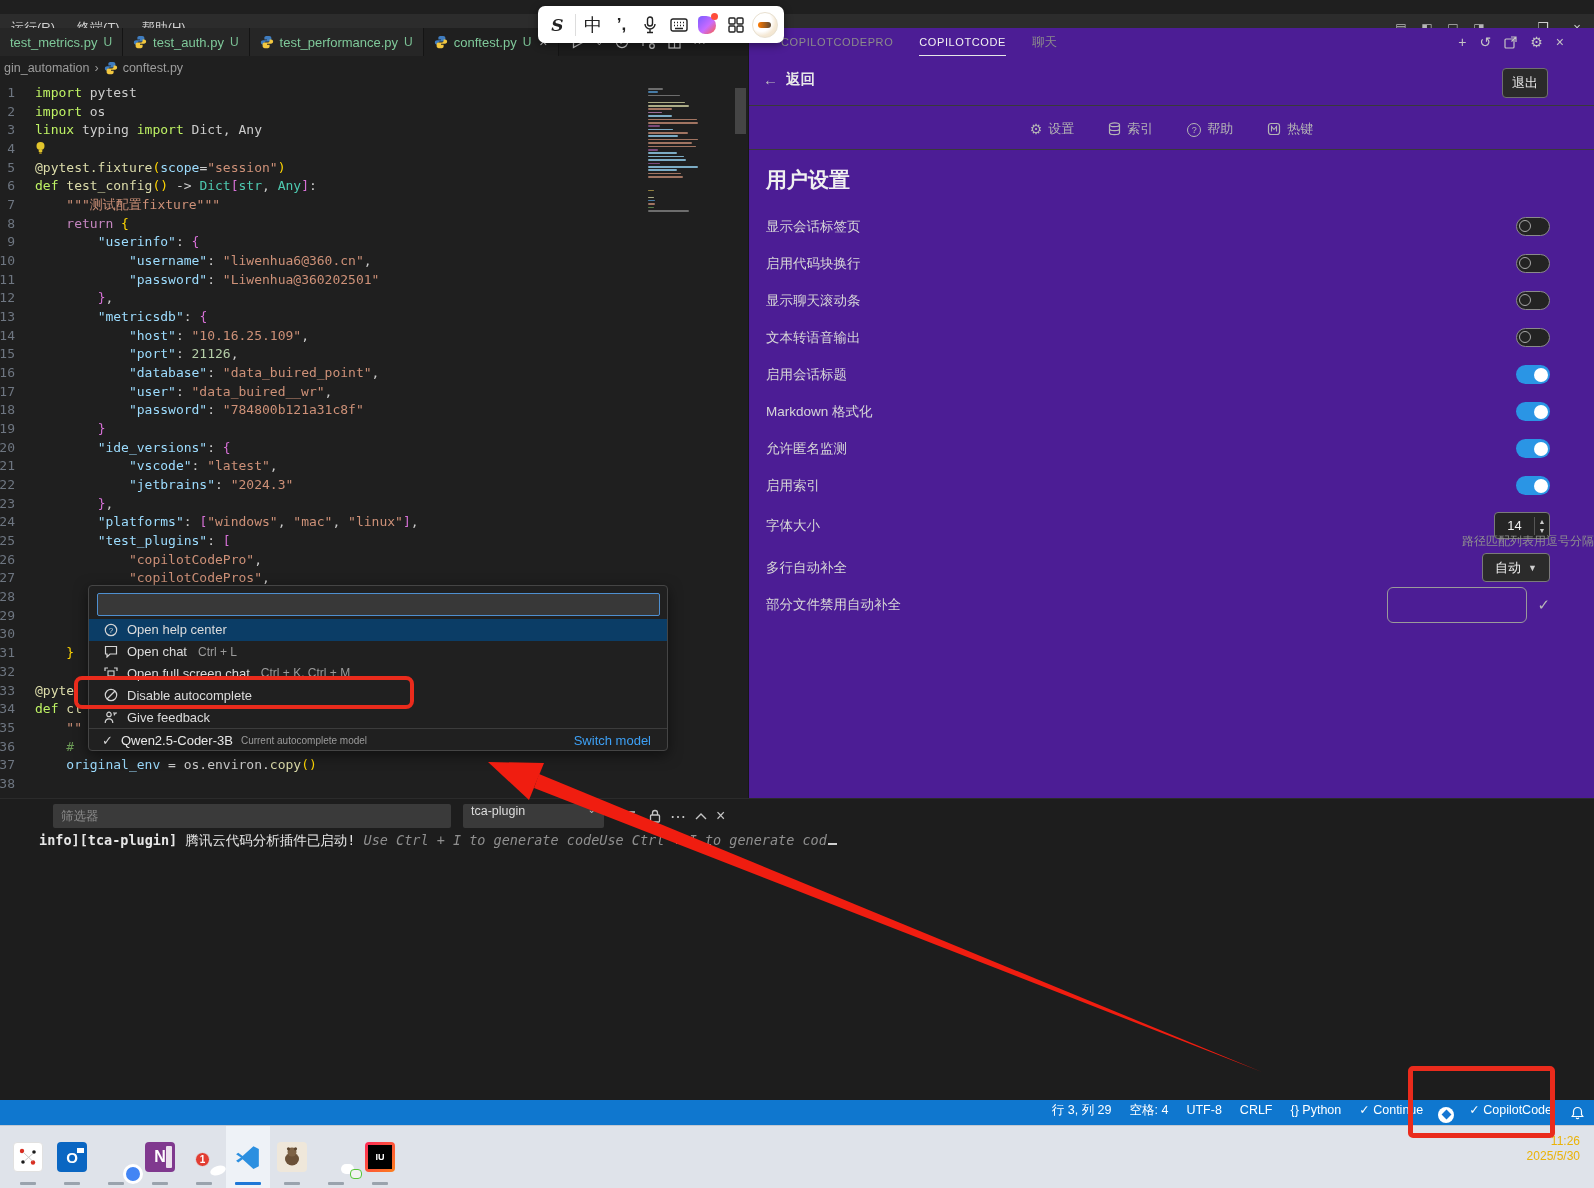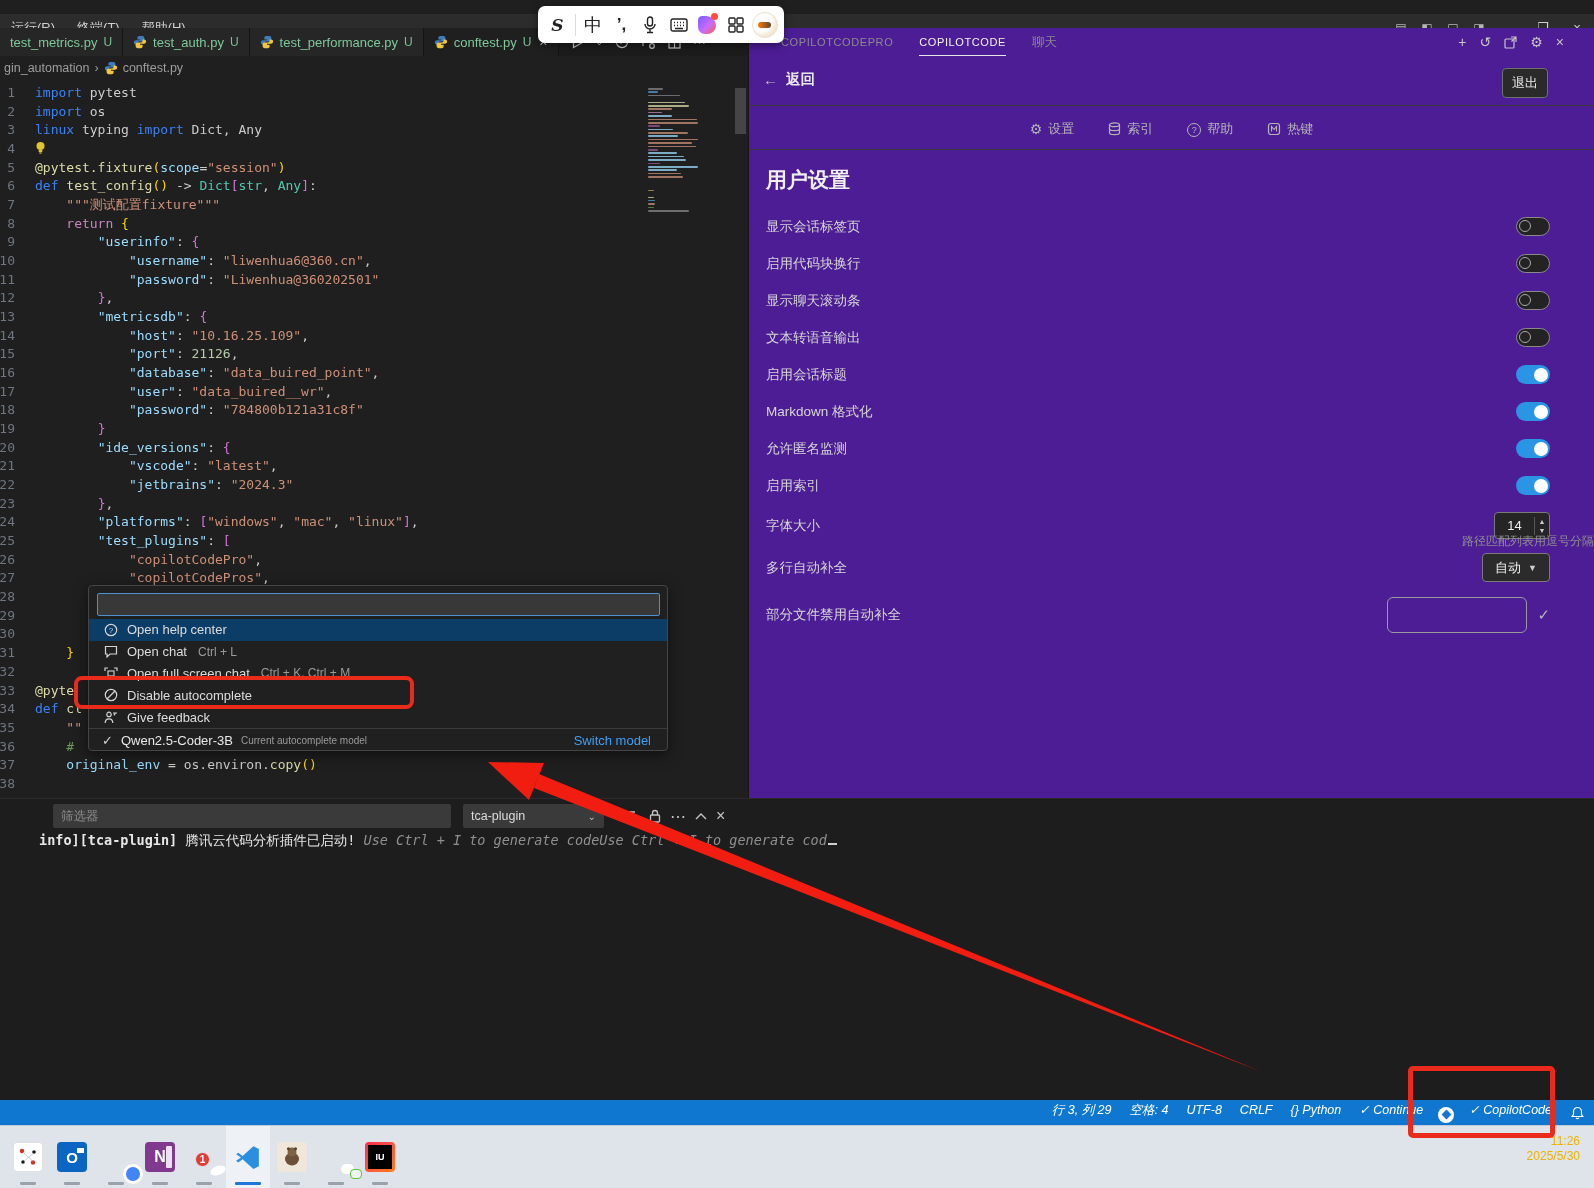--- a/index.html
+++ b/index.html
@@ -39,34 +39,34 @@
   
   .breadcrumb{left:0;top:56px;width:748px;height:24px;background:#1f1f1f;display:flex;align-items:center;
     font-size:12.5px;color:#9d9d9d;padding-left:4px;gap:5px;}
 
   
   .editor{left:0;top:80px;width:748px;height:718px;background:#1f1f1f;overflow:hidden;}
   .codewrap{position:absolute;left:0;top:4px;}
   .code-line{display:flex;height:18.68px;line-height:18.68px;font-family:"DejaVu Sans Mono",monospace;font-size:13px;}
   .ln{flex:0 0 16px;width:16px;overflow:hidden;direction:rtl;color:#6e7681;padding-right:1px;}
   .lc{white-space:pre;padding-left:19px;color:#ccc;}
-  .tk-kb{color:#3b82f6}.tk-k{color:#c586c0}.tk-s{color:#ce9178}.tk-p{color:#9cdcfe}
+  .tk-kb{color:#bef264}.tk-k{color:#c586c0}.tk-s{color:#ce9178}.tk-p{color:#9cdcfe}
   .tk-n{color:#b5cea8}.tk-c{color:#6a9955}.tk-f{color:#dcdcaa}.tk-t{color:#4ec9b0}
   .tk-w{color:#cccccc}.tk-b1{color:#ffd602}.tk-b2{color:#d670d6}
   .minimap{position:absolute;left:648px;top:8px;width:54px;}
   .minimap .mrow{height:1.6px;margin-bottom:1.8px;border-radius:1px;opacity:.75;}
   .sb-thumb{position:absolute;left:735px;top:8px;width:11px;height:46px;background:rgba(170,170,170,.28);}
 
   
   .terminal{left:0;top:798px;width:1594px;height:302px;background:#1d1d1d;border-top:1px solid #2b2b2b;}
   .t-toolbar{position:absolute;left:0;top:5px;width:748px;height:26px;display:flex;align-items:center;padding-left:8px;}
   .t-filter{position:absolute;left:53px;top:0;width:398px;height:24px;background:#3a3a3a;border-radius:2px;
     display:flex;align-items:center;padding-left:8px;font-size:12.5px;color:#8f8f8f;}
   .t-select{position:absolute;left:463px;top:0;width:141px;height:24px;background:#3a3a3a;border-radius:2px;
-    display:flex;align-items:center;justify-content:space-between;padding:0 8px;font-size:12.5px;color:#ddd;}
+    display:flex;justify-content:space-between;padding:0 8px;font-size:12.5px;color:#ddd;}
   .t-icons{position:absolute;left:625px;top:0;height:24px;display:flex;align-items:center;gap:9px;color:#c5c5c5;}
   .t-out{position:absolute;left:2px;top:33px;width:1590px;white-space:nowrap;overflow:hidden;
     font-family:"DejaVu Sans Mono",monospace;font-size:13.5px;color:#e6e6e6;}
   .t-out .pre{font-weight:bold;margin-left:37px;}
   .t-out .hint{font-style:italic;color:#8f8f8f;}
   .t-cursor{display:inline-block;width:9px;height:2px;background:#cfcfcf;vertical-align:baseline;margin-left:1px;}
 
   
   .rpanel{left:748px;top:28px;width:846px;height:770px;background:#4c1d95;border-left:1px solid #171717;}
   .rp-tabs{position:absolute;left:0;top:0;width:100%;height:28px;display:flex;align-items:center;gap:26px;padding-left:32px;}
@@ -112,21 +112,21 @@
   .ctx-item .mi{width:17px;display:flex;justify-content:center;color:#d4d4d4;}
   .ctx-item .sc{color:#9b9b9b;font-size:12px;margin-left:3px;}
   .ctx-footer{position:absolute;left:0;top:142px;width:100%;height:23px;border-top:1px solid #3c3c3c;
     display:flex;align-items:center;padding-left:13px;gap:8px;font-size:13px;color:#e8e8e8;}
   .ctx-footer .note{color:#9b9b9b;font-size:10px;}
   .ctx-footer .switch{position:absolute;right:16px;color:#3da0f5;font-size:13px;}
 
   
   .statusbar{left:0;top:1100px;width:1594px;height:25px;background:#0f77cf;display:flex;align-items:center;
     justify-content:flex-end;color:#fff;font-size:12.5px;}
-  .sb-item{padding:0 9px;height:30px;line-height:25px;white-space:nowrap;font-style:italic;}
+  .sb-item{padding:0 9px;height:30px;line-height:25px;white-space:nowrap;}
   .cont-logo{width:16px;height:16px;border-radius:50%;background:#fff;position:relative;display:inline-block;margin:0 6px;top:2px;}
   .cont-logo::after{content:"";position:absolute;left:4.5px;top:4.5px;width:7px;height:7px;background:#1676d2;transform:rotate(45deg);}
   .bell{display:inline-block;margin:0 10px;}
 
   
   .taskbar{left:0;top:1125px;width:1594px;height:63px;background:#dfe3ea;border-top:1px solid #c3c9d2;display:flex;align-items:stretch;padding-left:6px;}
   .app{width:44px;display:flex;flex-direction:column;align-items:center;justify-content:center;position:relative;}
   .app.active{background:#eef2f7;}
   .app .ind{position:absolute;bottom:3px;width:16px;height:3px;background:#9aa3ad;border-radius:1px;}
   .app.active .ind{width:26px;background:#1e78d7;}
@@ -596,21 +596,21 @@
             <span class="knob"></span>
           </span>
         </div>
         <div class="srow" style="margin-top: 6px; margin-bottom: 14px;">
           <span class="slbl">字体大小</span>
           <span class="numbox">
             <span class="nv">14</span>
             <span class="spin">▲<br>▼</span>
           </span>
         </div>
-        <div class="srow" style="margin-bottom: 15px;">
+        <div class="srow" style="margin-bottom: 5px;">
           <span class="slbl">多行自动补全</span>
           <span class="selbox">
             <span>自动</span>
             <span class="car">▼</span>
           </span>
         </div>
         <div class="srow">
           <span class="slbl">部分文件禁用自动补全</span>
           <span class="inputrow">
             <span class="txtbox"></span>

